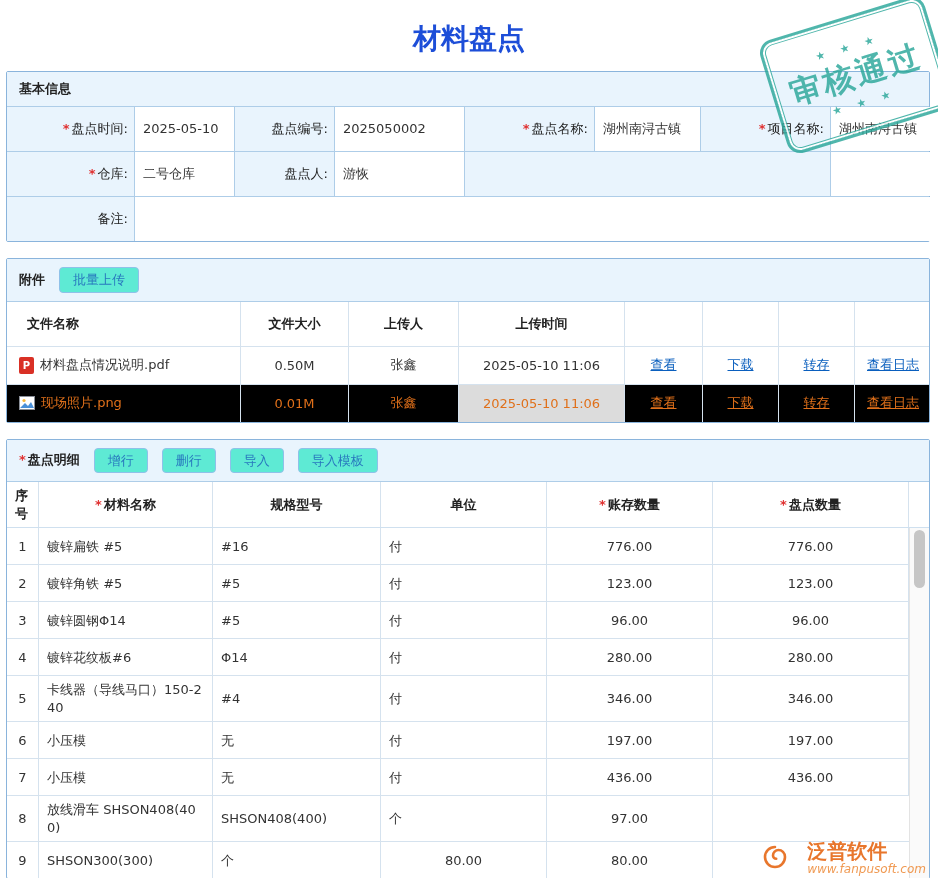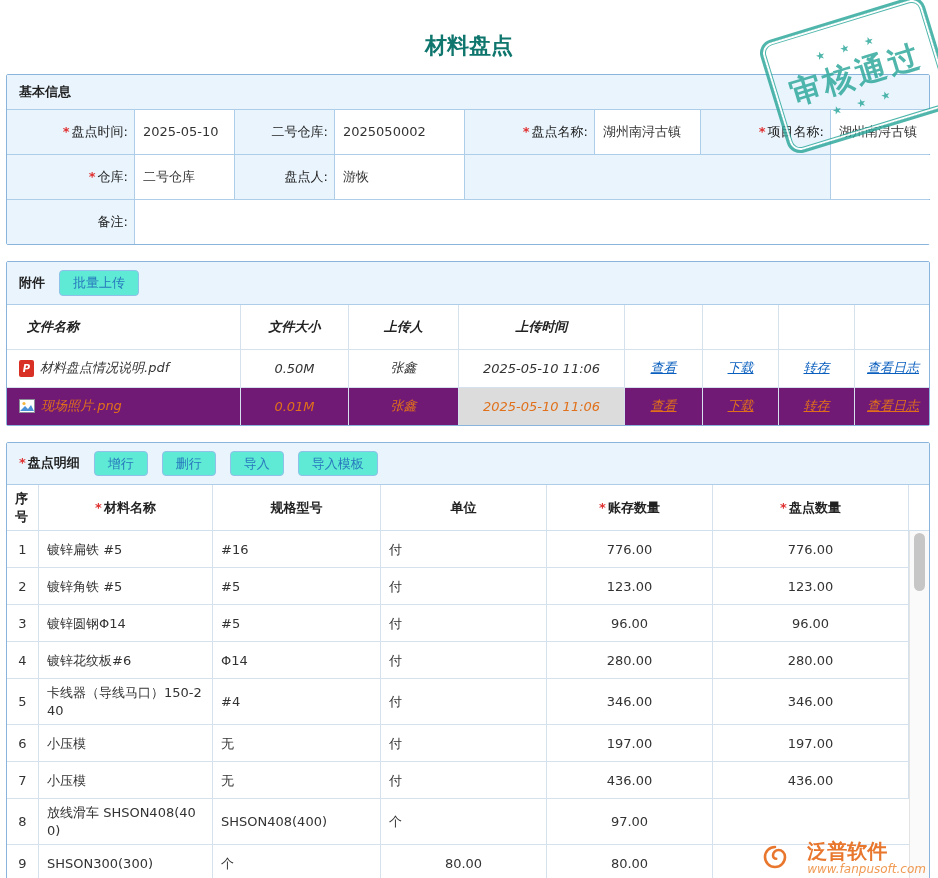--- a/index.html
+++ b/index.html
@@ -7,24 +7,24 @@
   body {
     position: relative;
     background: #ffffff;
     font-family: "DejaVu Sans", "Liberation Sans", sans-serif;
     font-size: 13px;
     color: #333;
     overflow: hidden;
   }
   .page-title {
     text-align: center;
-    font-size: 22px;
+    font-size: 28px;
     font-weight: bold;
-    color: #0f766e;
-    padding: 31px 0 13px;
+    color: #1d4ed8;
+    padding: 20px 0 13px;
   }
   .panel {
     margin: 0 6px 16px 6px;
     width: 924px;
     border: 1px solid #8ab4dc;
     border-radius: 2px;
     background: #fff;
   }
   .panel-header {
     background: #e9f4fd;
@@ -63,36 +63,36 @@
     border-right: 1px solid #aecde8;
     padding: 4px 8px;
     line-height: 1.3;
   }
   .bi-cell:last-child { border-right: none; }
   .bi-lbl { background: #e9f4fd; justify-content: flex-end; text-align: right; padding-right: 6px; color: #222; }
   .bi-val { background: #fff; justify-content: flex-start; color: #333; }
 
   
   .att-grid { display: grid; grid-template-columns: 234px 108px 110px 166px 78px 76px 76px 76px; }
-  .att-row { border-bottom: 1px solid #d5e2ee; font-style: italic; }
+  .att-row { border-bottom: 1px solid #d5e2ee; }
   .att-row:last-child { border-bottom: none; }
   .att-cell {
     min-height: 37px;
     display: flex;
     align-items: center;
     justify-content: center;
     border-right: 1px solid #d5e2ee;
     padding: 4px 6px;
   }
   .att-cell:last-child { border-right: none; }
   .att-head .att-cell { min-height: 44px; font-weight: bold; color: #222; }
   .att-cell.c-left { justify-content: flex-start; padding-left: 20px; }
   .att-cell.c-file { justify-content: flex-start; padding-left: 12px; gap: 6px; }
   .link { color: #0a5fbe; text-decoration: underline; cursor: pointer; }
-  .att-row.hl { background: #701a75; }
+  .att-row.hl { background: #000000; }
   .att-row.hl .att-cell { color: #e0701a; }
   .att-row.hl .c-time { background: #dcdcdc; }
   .att-row.hl .link { color: #e0701a; }
   .pdf-icon {
     width: 15px; height: 17px; flex: 0 0 auto;
     background: #d93025; color: #fff;
     font-size: 10px; font-weight: bold;
     display: flex; align-items: center; justify-content: center;
     border-radius: 2px;
   }
@@ -184,21 +184,21 @@
   <div class="panel-header">
     <span class="hd-title">基本信息</span>
   </div>
 
   <div class="bi-row bi-row-1">
     <div class="bi-cell bi-lbl">
         <span class="req">*</span>
         <span>盘点时间:</span>
       </div>
     <div class="bi-cell bi-val">2025-05-10</div>
-    <div class="bi-cell bi-lbl">二号仓库:</div>
+    <div class="bi-cell bi-lbl">盘点编号:</div>
     <div class="bi-cell bi-val">2025050002</div>
     <div class="bi-cell bi-lbl">
         <span class="req">*</span>
         <span>盘点名称:</span>
       </div>
     <div class="bi-cell bi-val">湖州南浔古镇</div>
     <div class="bi-cell bi-lbl">
         <span class="req">*</span>
         <span>项目名称:</span>
       </div>

